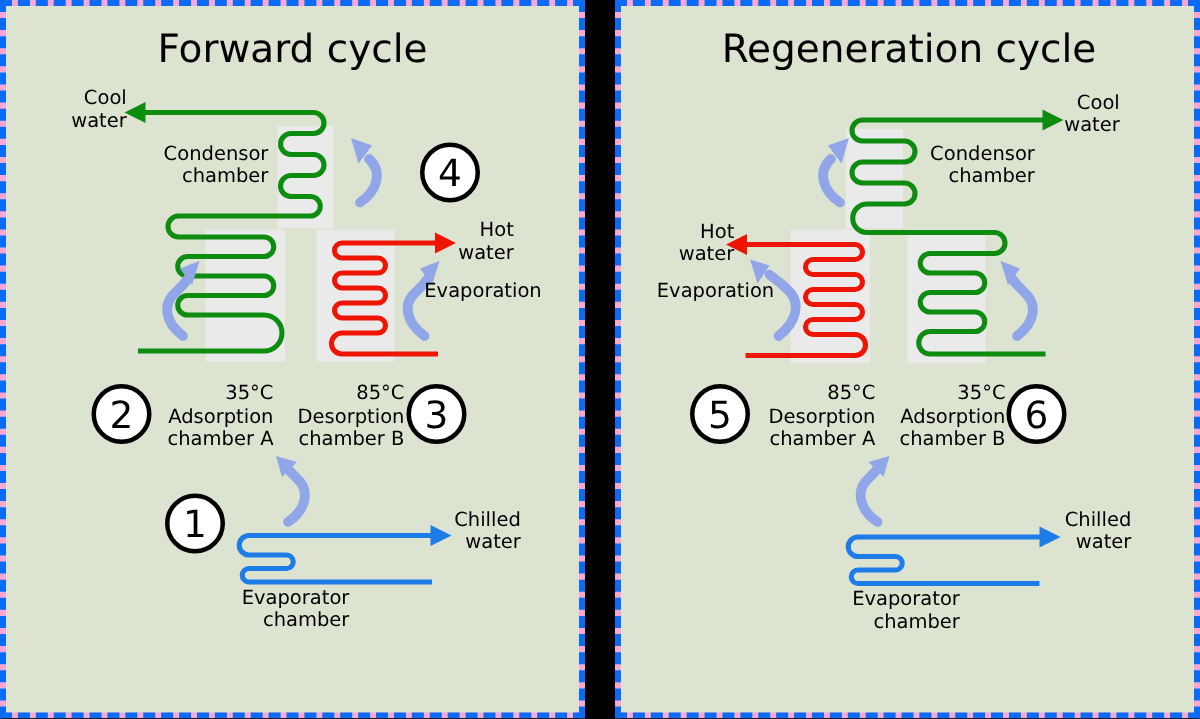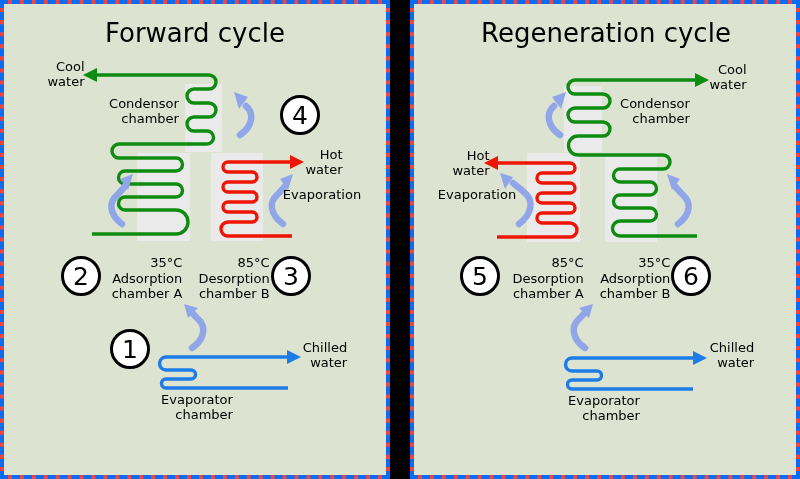--- a/index.html
+++ b/index.html
@@ -1,18 +1,18 @@
 <!DOCTYPE html>
 <html><head>
 <meta charset="utf-8">
 <style>
   html,body{margin:0;padding:0;background:#000;}
   .stage{position:relative;width:800px;height:479px;background:#000;overflow:hidden;
          font-family:"DejaVu Sans","Liberation Sans",sans-serif;}
-  .panel{position:absolute;top:0;width:390px;height:479px;background:#ef4444;}
+  .panel{position:absolute;top:0;width:390px;height:479px;background:#f9a8d4;}
   .panel .bg{position:absolute;inset:4px;background:#dce3d0;}
   .panel .dash{position:absolute;inset:0;border:4px dashed #0a6cf5;pointer-events:none;z-index:5;}
   .panel svg{position:absolute;left:0;top:0;z-index:1;}
   .lbl{position:absolute;z-index:2;color:#000;font-size:13px;line-height:14.5px;
        text-align:right;white-space:nowrap;transform:translate(-50%,-50%);}
   .lbl.l3{line-height:15.5px;}
   .title{position:absolute;z-index:2;color:#000;font-size:26px;white-space:nowrap;
          transform:translate(-50%,-50%);}
   .badge{position:absolute;z-index:3;width:40px;height:40px;box-sizing:border-box;
          background:#fff;border:3.5px solid #000;border-radius:50%;

